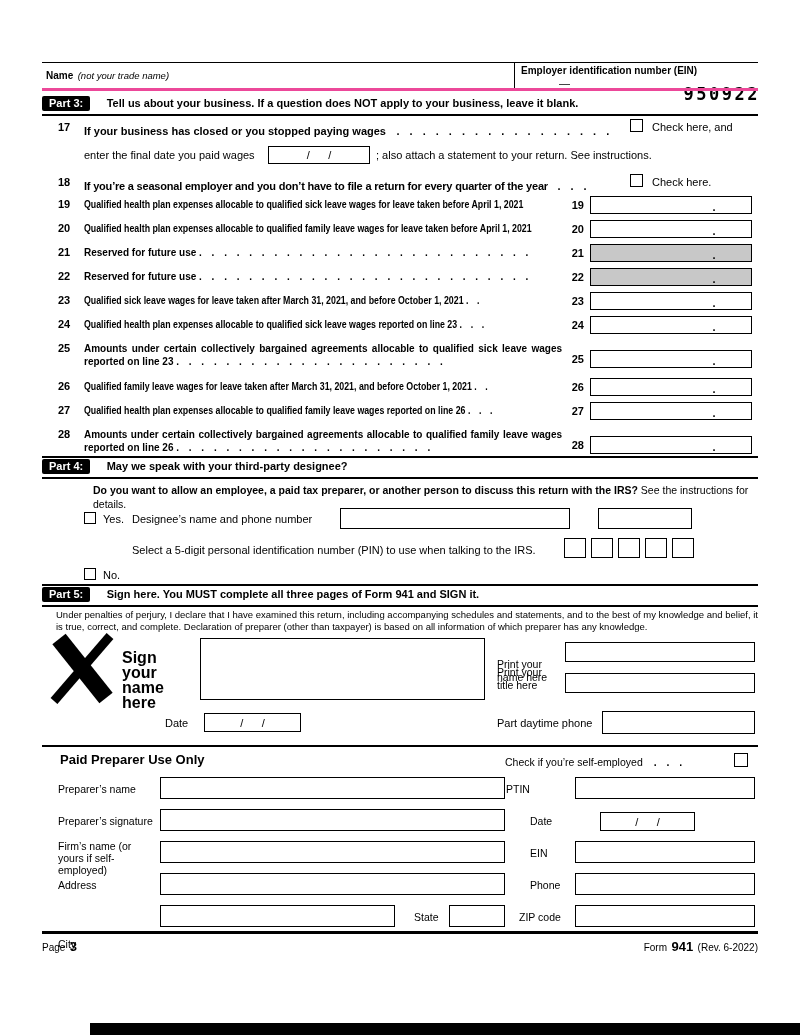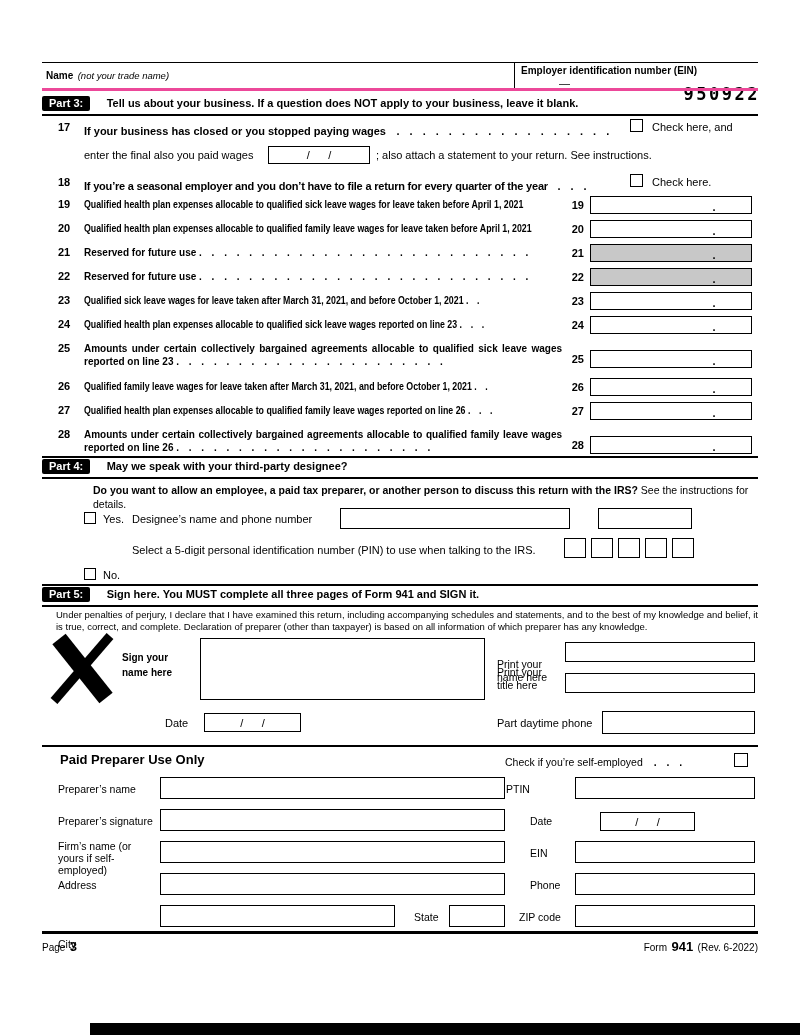--- a/index.html
+++ b/index.html
@@ -45,21 +45,21 @@
   .amount-box.reserved { background:#c8c8c8; }
   .dec { position:absolute; left:76%; bottom:0; font-size:11px; font-weight:bold; }
 
   .box { border:1px solid #000; background:#fff; }
   .input-box { position:absolute; border:1px solid #000; background:#fff; }
   .datebox { display:flex; align-items:center; justify-content:center; }
   .dateval { white-space:pre; font-size:11px; }
   .pin-box { position:absolute; width:22px; height:20px; border:1px solid #000; background:#fff; }
 
   .perjury { position:absolute; left:56px; top:609px; width:702px; font-size:9.5px; line-height:11.5px; text-align:justify; }
-  .sign-label { position:absolute; left:122px; top:650px; width:68px; font-size:10px; font-weight:bold; line-height:15px; }
+  .sign-label { position:absolute; left:122px; top:650px; width:68px; font-size:16px; font-weight:bold; line-height:15px; }
   .print-label { position:absolute; width:62px; font-size:10.5px; line-height:13px; }
 
   .bottom-bar { position:absolute; left:90px; top:1023px; width:710px; height:12px; background:#000; }
 </style>
 </head>
 <body>
 
 <div class="page">
 
   <div class="abs ocr" style="right:40px; top:36px;margin-top:48px;">950922</div>
@@ -84,21 +84,21 @@
   <div class="row" style="top:119px; height:18px;">
     <span class="lnum">17</span>
     <span class="abs" style="left:42px; top:2px;">
       <span class="b fs11">If your business has closed or you stopped paying wages</span>
       <span class="dots fs11 b" style="margin-left:6px;">. . . . . . . . . . . . . . . . .</span>
     </span>
     <span class="cb" style="left:588px; top:0;"></span>
     <span class="abs fs11" style="left:610px; top:2px;">Check here, and</span>
   </div>
   <div class="row" style="top:146px; height:18px;">
-    <span class="abs fs11" style="left:42px; top:3px;">enter the final also you paid wages</span>
+    <span class="abs fs11" style="left:42px; top:3px;">enter the final date you paid wages</span>
     <div class="abs box datebox" style="left:226px; top:0; width:102px; height:18px;">
       <span class="dateval">/      /</span>
     </div>
     <span class="abs fs11" style="left:334px; top:3px;">; also attach a statement to your return. See instructions.</span>
   </div>
 
   <div class="row" style="top:174px; height:18px;">
     <span class="lnum">18</span>
     <span class="abs" style="left:42px; top:2px;">
       <span class="b fs11 tight">If you’re a seasonal employer and you don’t have to file a return for every quarter of the year</span>

